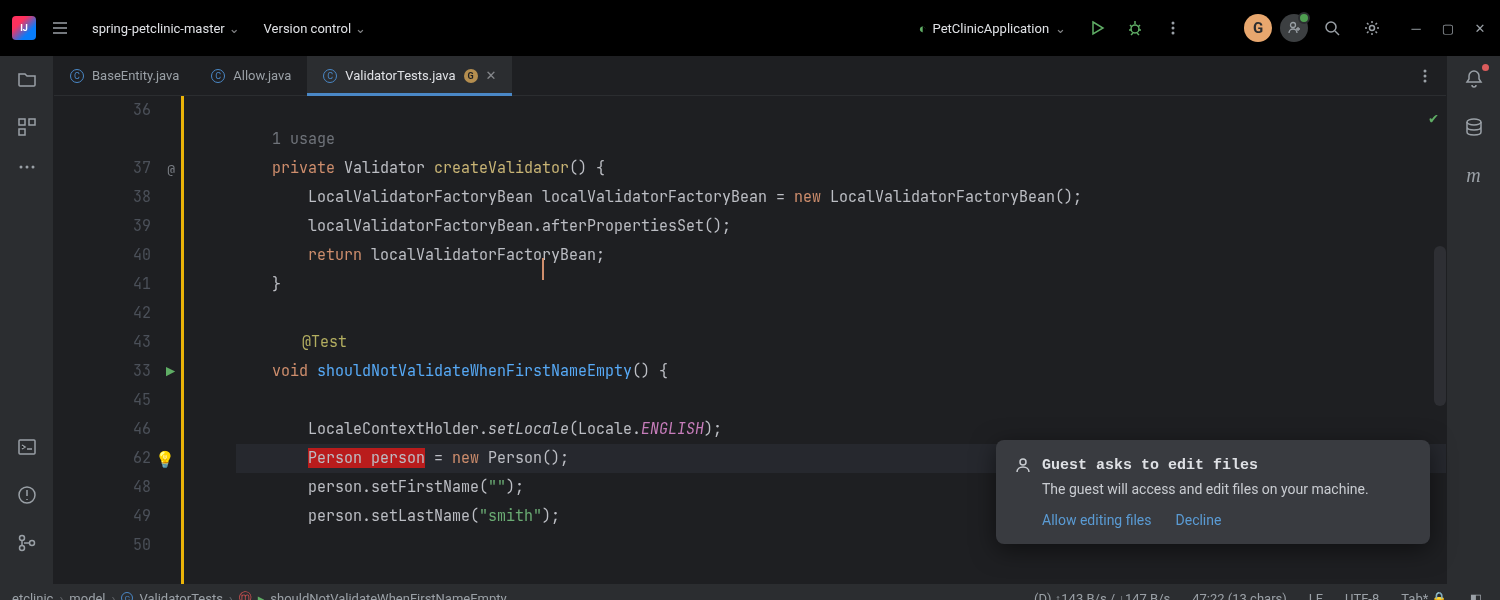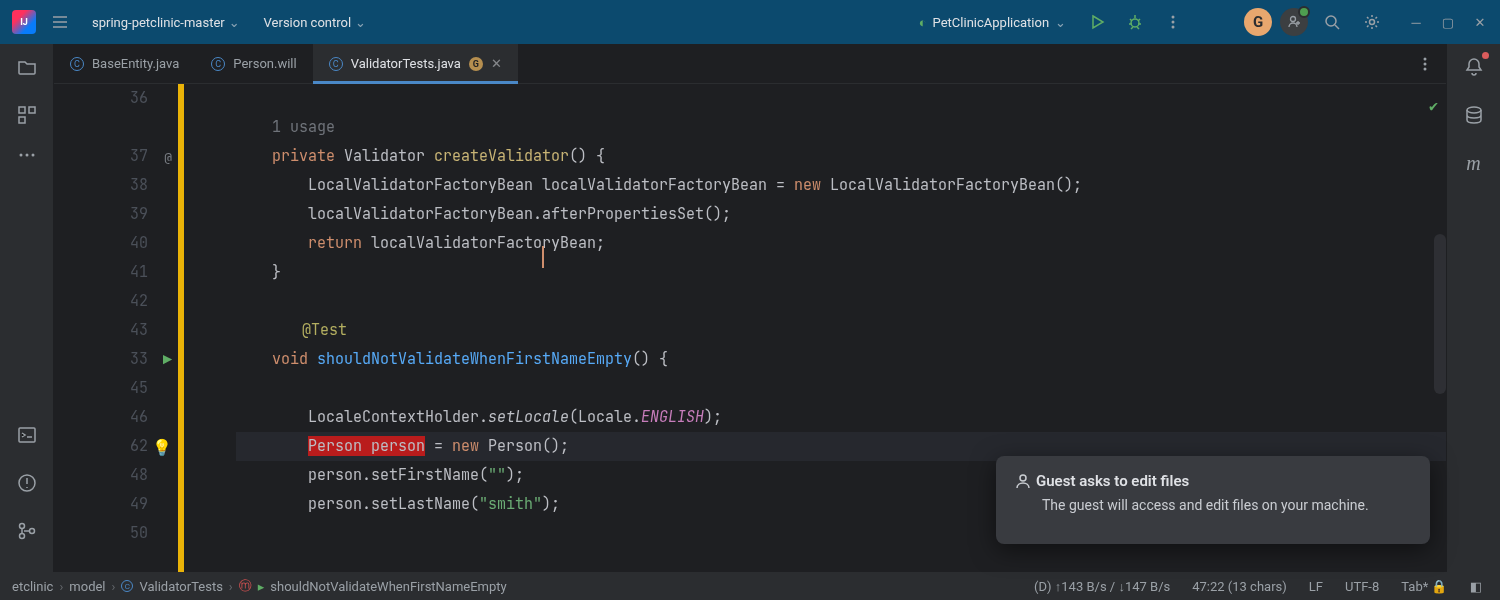--- a/index.html
+++ b/index.html
@@ -7,22 +7,22 @@
   width: 1500px;
   height: 600px;
   background: #1e1f22;
   color: #bcbec4;
   font-family: -apple-system, BlinkMacSystemFont, "Segoe UI", Roboto, sans-serif;
   font-size: 13px;
   overflow: hidden;
   position: relative;
 }
 .titlebar {
-  height: 44px;
-  background: #0c4a6e;
+  height: 56px;
+  background: #000000;
   display: flex;
   align-items: center;
   padding: 0 12px;
   gap: 8px;
 }
 .titlebar .logo {
   width: 24px; height: 24px;
   background: linear-gradient(135deg, #fe315d 0%, #fe315d 30%, #087cfa 70%);
   border-radius: 4px;
   display: flex; align-items: center; justify-content: center;
@@ -52,21 +52,21 @@
 .tab { display:flex; align-items:center; gap:8px; padding:0 16px; color:#9aa0a6; cursor:pointer; position:relative; }
 .tab.active { background:#2b2d30; color:#dfe1e5; }
 .tab.active::after { content:''; position:absolute; bottom:-1px; left:0; right:0; height:3px; background:#4a88c7; }
 .tab .cicon { width:14px; height:14px; border-radius:50%; border:1.5px solid #4a88c7; display:inline-flex; align-items:center; justify-content:center; font-size:9px; color:#4a88c7; }
 .modbadge { width:14px; height:14px; border-radius:50%; background:#b58e4f; color:#1e1f22; font-size:9px; display:flex; align-items:center; justify-content:center; font-weight:bold; }
 .tab .close { opacity:0.5; }
 .tabbar .gap { flex:1; }
 .tabbar .tabmenu { display:flex; align-items:center; padding:0 12px; color:#9aa0a6; cursor:pointer; }
 
 .code { flex:1; display:flex; font-family:"JetBrains Mono",Consolas,monospace; font-size:15px; line-height:29px; overflow:hidden; position:relative;}
-.gutter { width:130px; text-align:right; color:#4b5059; padding-right:30px; user-select:none; position:relative; background:#1e1f22; border-right:6px solid #eab308;}
+.gutter { width:130px; text-align:right; color:#4b5059; padding-right:30px; user-select:none; position:relative; background:#1e1f22; border-right:3px solid #eab308;}
 .gutter .gline { height:29px; position:relative; }
 .gutter .ln { padding-right: 0;}
 .gutter .mark { position:absolute; right:-24px; top:50%; transform:translateY(-50%); }
 .gmark { color:#7a7e85; font-size:13px; }
 .runmark { color:#5fad65; }
 .bulb { color:#e7c35b; font-size:16px; }
 .src { flex:1; padding-left:52px; white-space:pre; color:#bcbec4; position:relative;}
 .cline { height:29px; }
 .cline.hl { background:#26282e; }
 .hint { color:#6f737a; font-style:normal; }
@@ -81,21 +81,21 @@
 .ocheck { position:absolute; right:8px; top:8px; color:#5fad65; font-size:15px; }
 
 .rtool { width:54px; background:#2b2d30; border-left:1px solid #1e1f22; display:flex; flex-direction:column; align-items:center; padding-top:8px; gap:18px; position:relative;}
 .rtool .ticon { color:#9aa0a6; cursor:pointer; padding:4px; position:relative; }
 .rtool .notif-dot::after { content:''; position:absolute; top:0; right:0; width:7px; height:7px; background:#db5c5c; border-radius:50%; }
 
 .popup {
   position:absolute; right:70px; bottom:56px; width:434px; background:#393b40; border-radius:8px;
   padding:16px 18px; box-shadow:0 6px 24px rgba(0,0,0,0.5); color:#dfe1e5;
 }
-.popup .ptitle { font-weight:600; font-size:15px; margin-bottom:6px; display:flex; align-items:center; gap:4px;}
+.popup .ptitle { font-weight:600; font-size:15px; margin-bottom:6px; display:flex; align-items:center; gap:10px;font-family:Liberation Mono, monospace;}
 .popup .pbody { font-size:14px; color:#c9ccd1; margin-bottom:12px; line-height:1.4; padding-left:28px;}
 .popup .pact { display:flex; gap:24px; padding-left:28px; }
 .popup .pact a { color:#5a9bd4; text-decoration:none; cursor:pointer; font-size:14px;}
 
 .statusbar { height:28px; background:#2b2d30; display:flex; align-items:center; padding:0 12px; gap:10px; font-size:13px; color:#9aa0a6; }
 .statusbar .crumb { display:flex; align-items:center; gap:6px; }
 .statusbar .sep { opacity:0.5; }
 .statusbar .spacer { flex:1; }
 .statusbar .cell { cursor:pointer; padding:0 6px; }
 .sb-icon { width:12px;height:12px;border-radius:50%;border:1.5px solid #4a88c7;display:inline-flex;align-items:center;justify-content:center;font-size:8px;color:#4a88c7;}
@@ -222,21 +222,21 @@
   </div>
 
   <div class="editor-col">
     <div class="tabbar">
       <div class="tab">
         <span class="cicon">C</span>
         <span>BaseEntity.java</span>
       </div>
       <div class="tab">
         <span class="cicon">C</span>
-        <span>Person.will</span>
+        <span>Allow.java</span>
       </div>
       <div class="tab active">
         <span class="cicon">C</span>
         <span>ValidatorTests.java</span>
         <span class="modbadge">G</span>
         <span class="close">✕</span>
       </div>
       <div class="gap"></div>
       <div class="tabmenu">
         <svg width="18" height="18" viewBox="0 0 18 18">
@@ -290,20 +290,24 @@
 
 <div class="popup">
   <div class="ptitle">
     <svg width="18" height="18" viewBox="0 0 18 18" style="color:#c9ccd1">
         <circle cx="9" cy="6" r="3" fill="none" stroke="currentColor" stroke-width="1.5"></circle>
         <path d="M3 16c0-3 2.7-5 6-5s6 2 6 5" fill="none" stroke="currentColor" stroke-width="1.5"></path>
       </svg>
     <span>Guest asks to edit files</span>
   </div>
   <div class="pbody">The guest will access and edit files on your machine.</div>
+  <div class="pact">
+    <a>Allow editing files</a>
+    <a>Decline</a>
+  </div>
 </div>
 
 <div class="statusbar">
   <div class="crumb">
     <span>etclinic</span>
     <span class="sep">›</span>
     <span>model</span>
     <span class="sep">›</span>
     <span class="sb-icon">C</span>
     <span>ValidatorTests</span>

